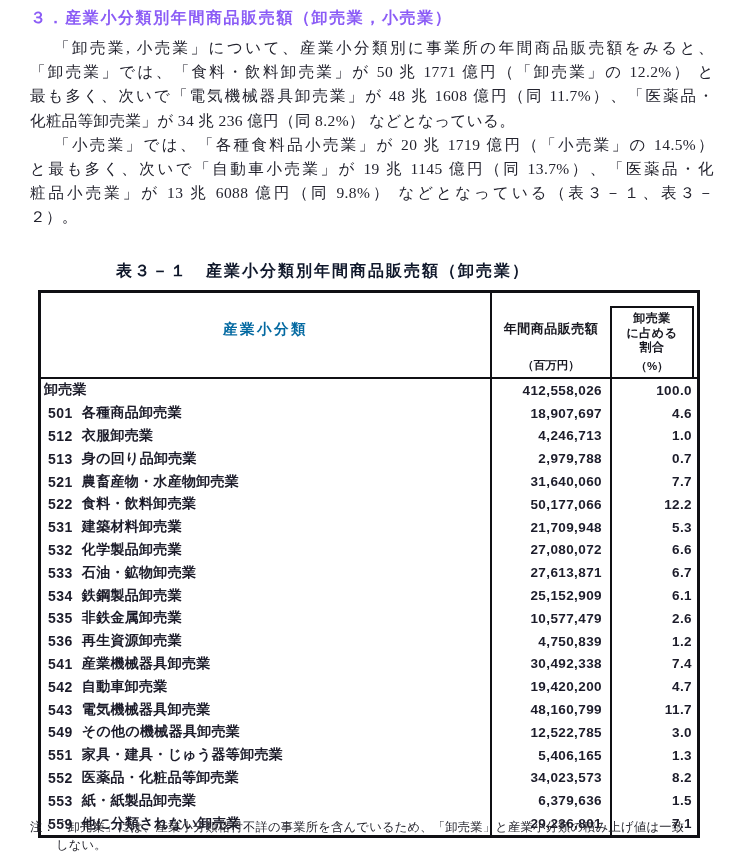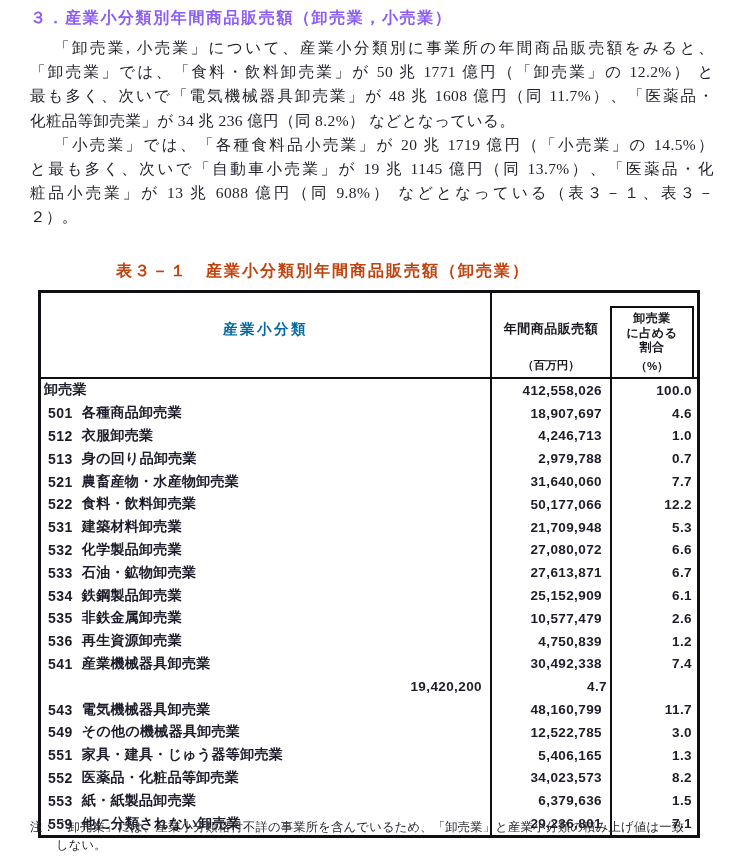--- a/index.html
+++ b/index.html
@@ -27,21 +27,21 @@
     font-size:15.5px; color:#23232e;
     letter-spacing:0.4px;
   }
   .bline { line-height:24.2px; text-align:left; }
   .bline.just { text-align:justify; text-align-last:justify; }
   .bline.first { text-indent:1.55em; }
   
   .table-title {
     position:absolute; left:116px; top:261px;
     font-size:16px; font-weight:bold;
-    letter-spacing:2px; color:#c2410c;
+    letter-spacing:2px; color:#0f172a;
     white-space:nowrap;
   }
   
   .stat-table {
     position:absolute; left:38px; top:290px;
     width:662px; height:548px;
     border:3px solid #101014;
     box-sizing:border-box;
   }
   .vline1 { position:absolute; left:449px; top:0; bottom:0; width:2px; background:#101014; }
@@ -244,20 +244,24 @@
         </div>
         <div class="tr">
           <div class="td td1 sub">
             <span class="code">541</span>
             <span>産業機械器具卸売業</span>
           </div>
           <div class="td td2">30,492,338</div>
           <div class="td td3">7.4</div>
         </div>
         <div class="tr">
+          <div class="td td1 sub">
+            <span class="code">542</span>
+            <span>自動車卸売業</span>
+          </div>
           <div class="td td2">19,420,200</div>
           <div class="td td3">4.7</div>
         </div>
         <div class="tr">
           <div class="td td1 sub">
             <span class="code">543</span>
             <span>電気機械器具卸売業</span>
           </div>
           <div class="td td2">48,160,799</div>
           <div class="td td3">11.7</div>

